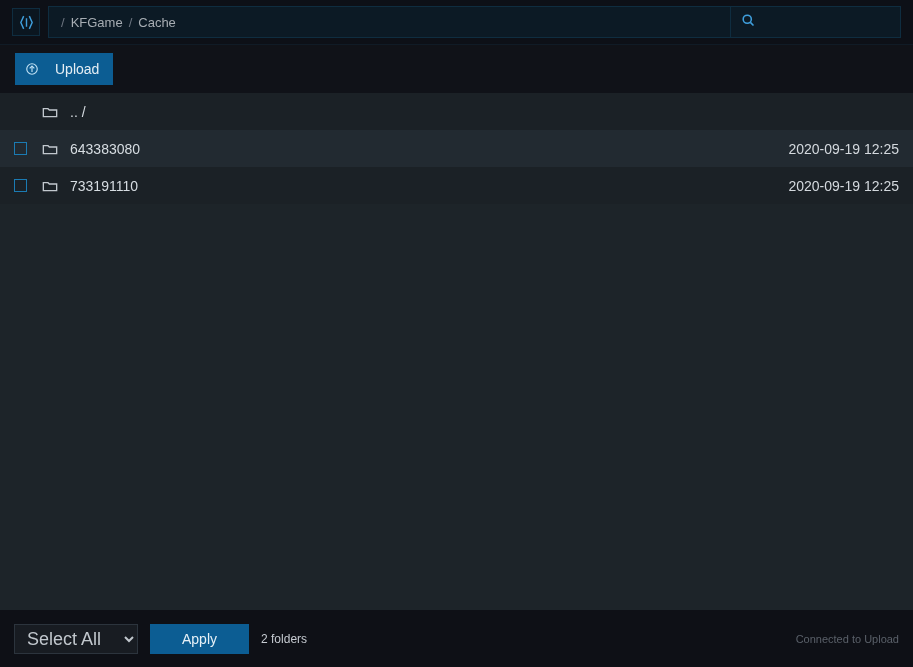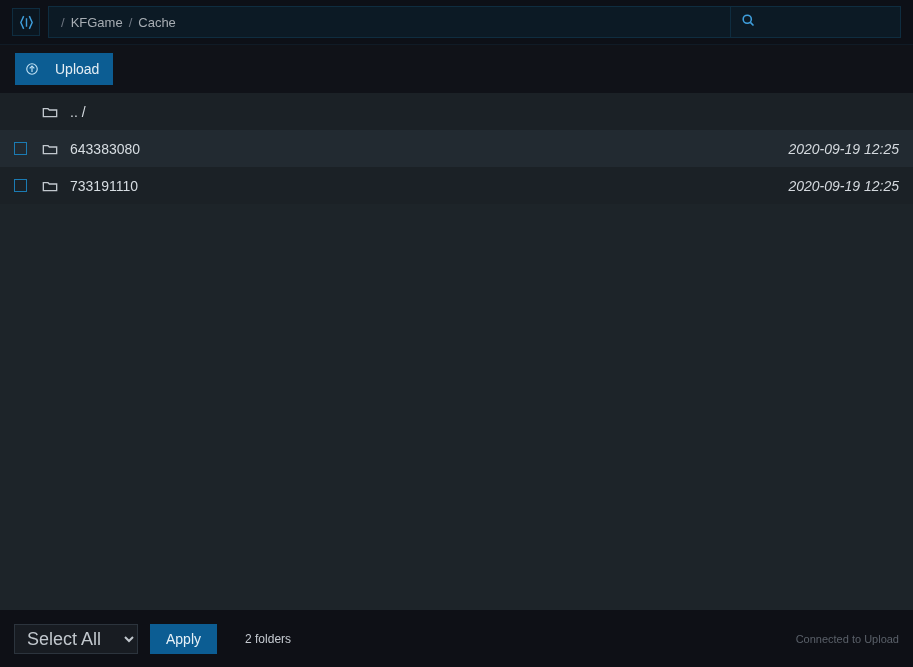--- a/index.html
+++ b/index.html
@@ -137,21 +137,20 @@
     }
     .file-row .name-cell {
       flex: 1;
       color: #d7dde2;
       font-weight: 500;
     }
     .file-row .date-cell {
       color: #d4d9de;
       font-size: 14px;
       font-weight: 500;
-      font-style: italic;
     }
     .footer-bar {
       height: 57px;
       background: #0e1016;
       display: flex;
       align-items: center;
       padding: 0 14px;
       gap: 12px;
     }
     .selector {
@@ -160,32 +159,31 @@
       background: #181c22;
       border: 1px solid #2c343d;
       color: #c1c7cd;
       padding: 0 8px;
       font-size: 18px;
       font-family: inherit;
       cursor: pointer;
     }
     .apply-btn {
       height: 30px;
-      padding: 0 16px;
+      padding: 0 32px;
       background: #0c5d93;
       color: #e7f1f7;
       border: none;
       font-size: 14px;
       font-family: inherit;
       cursor: pointer;
     }
     .count-text {
       font-size: 12px;
       color: #c6cbd1;
-      margin-left: 16px;
     }
     .sock-status {
       margin-left: auto;
       font-size: 11px;
       color: #5a6069;
     }
   </style>
 </head>
 <body>
 

